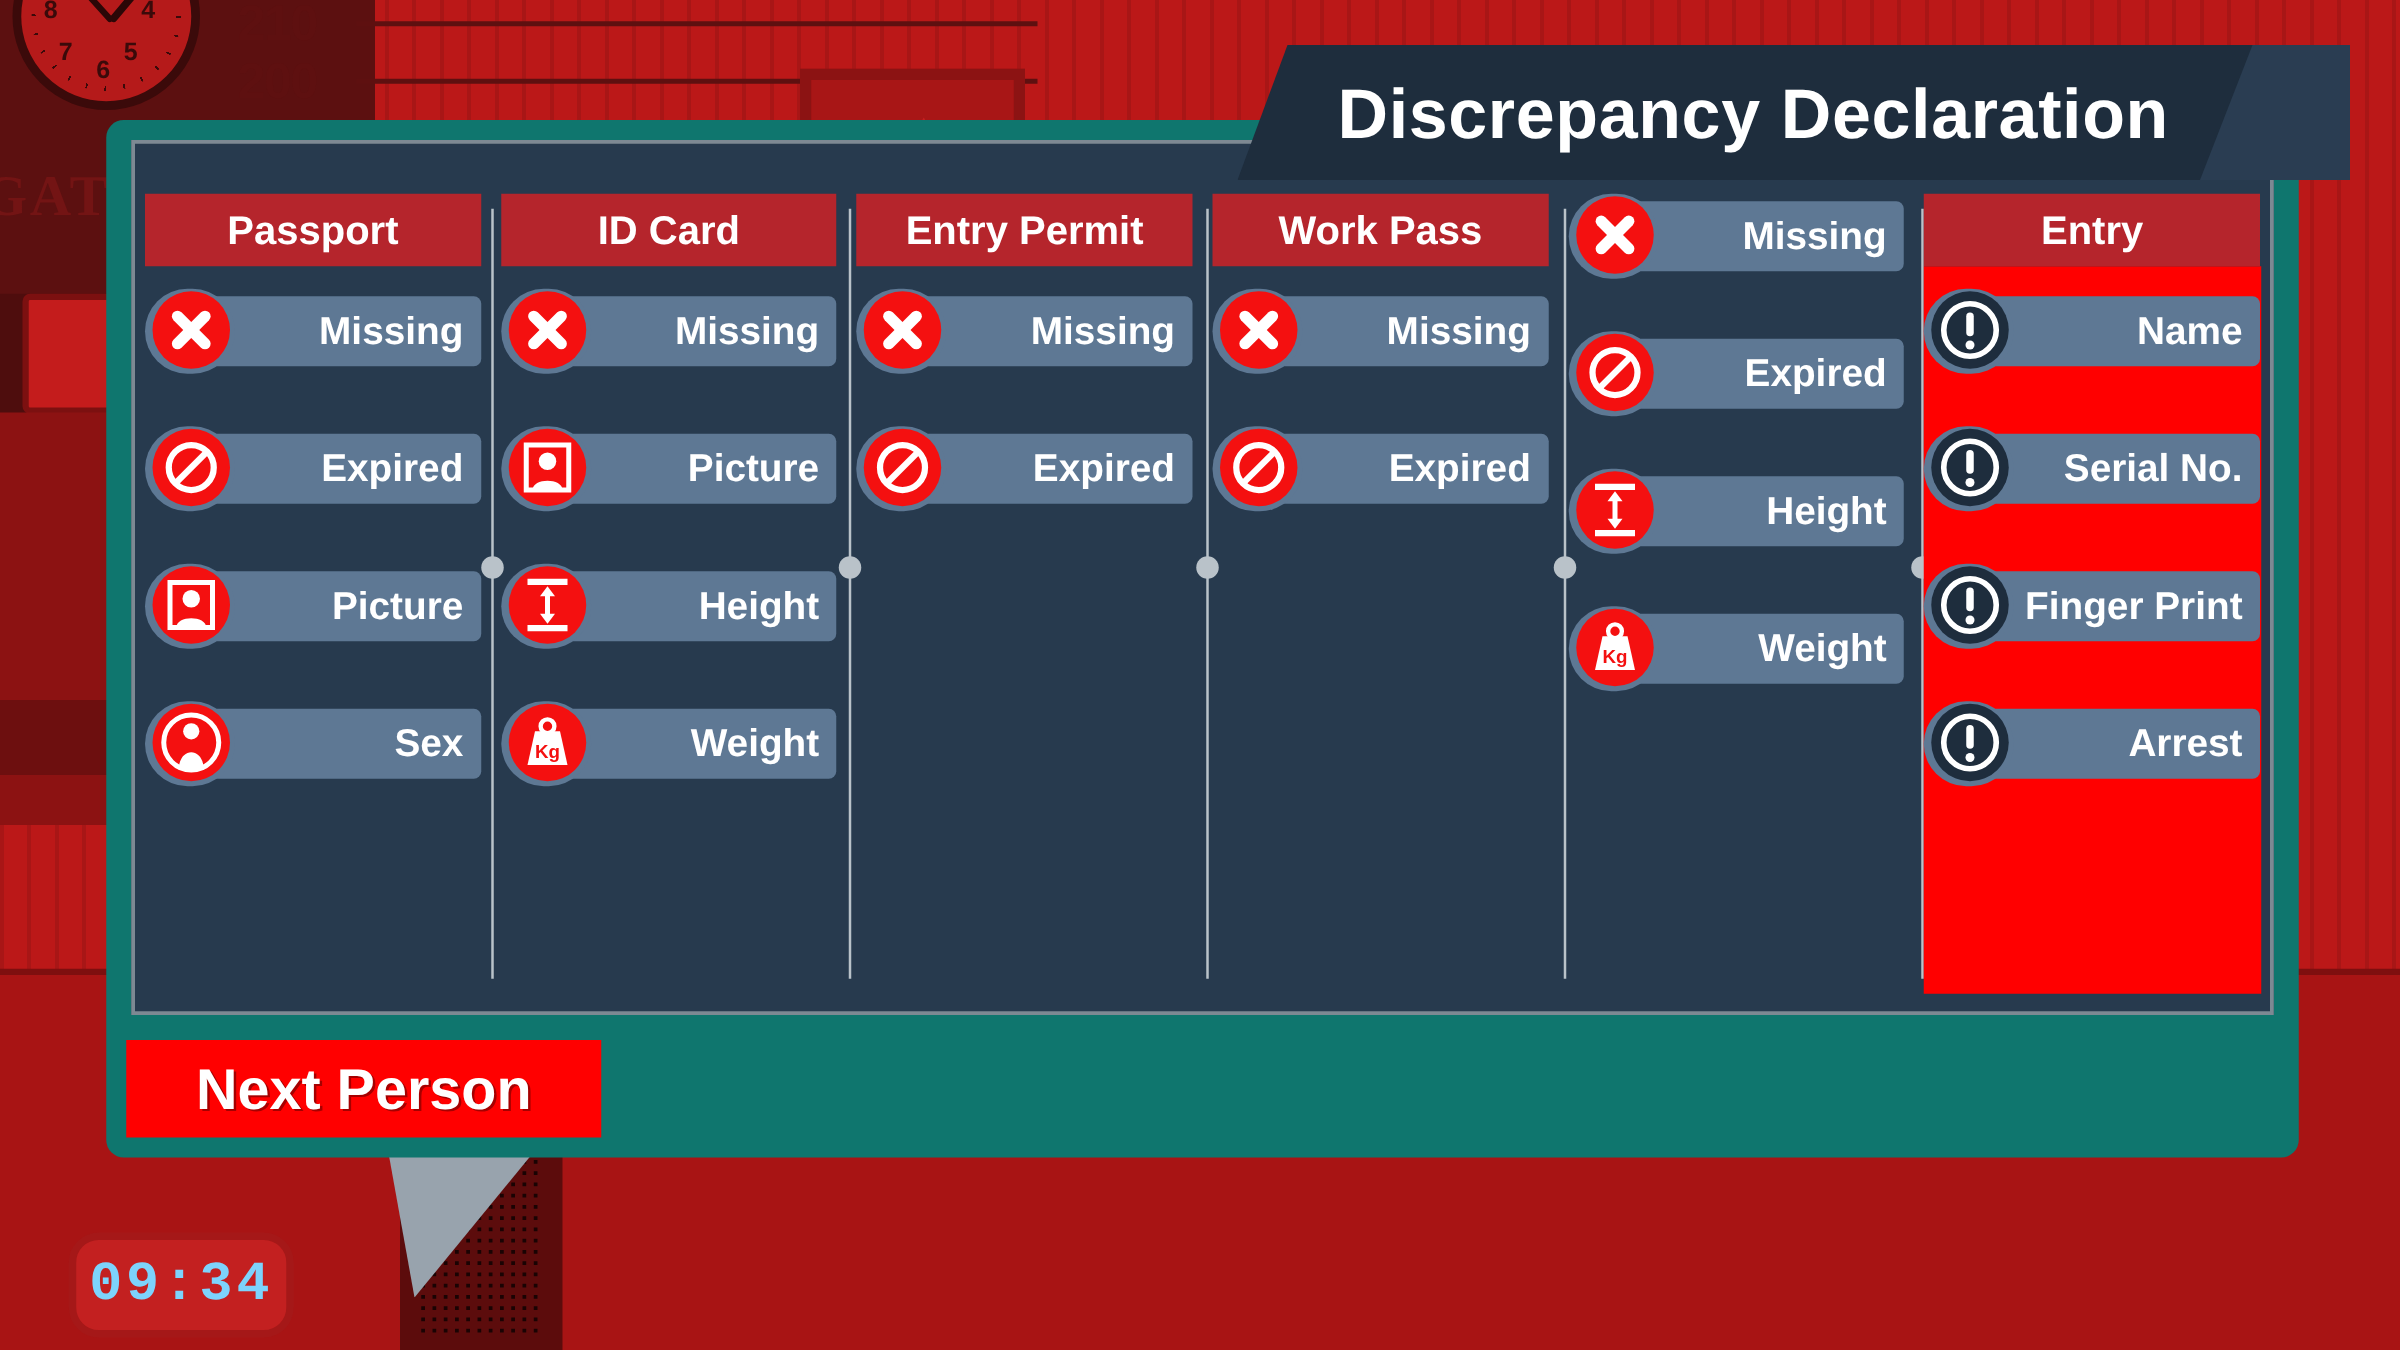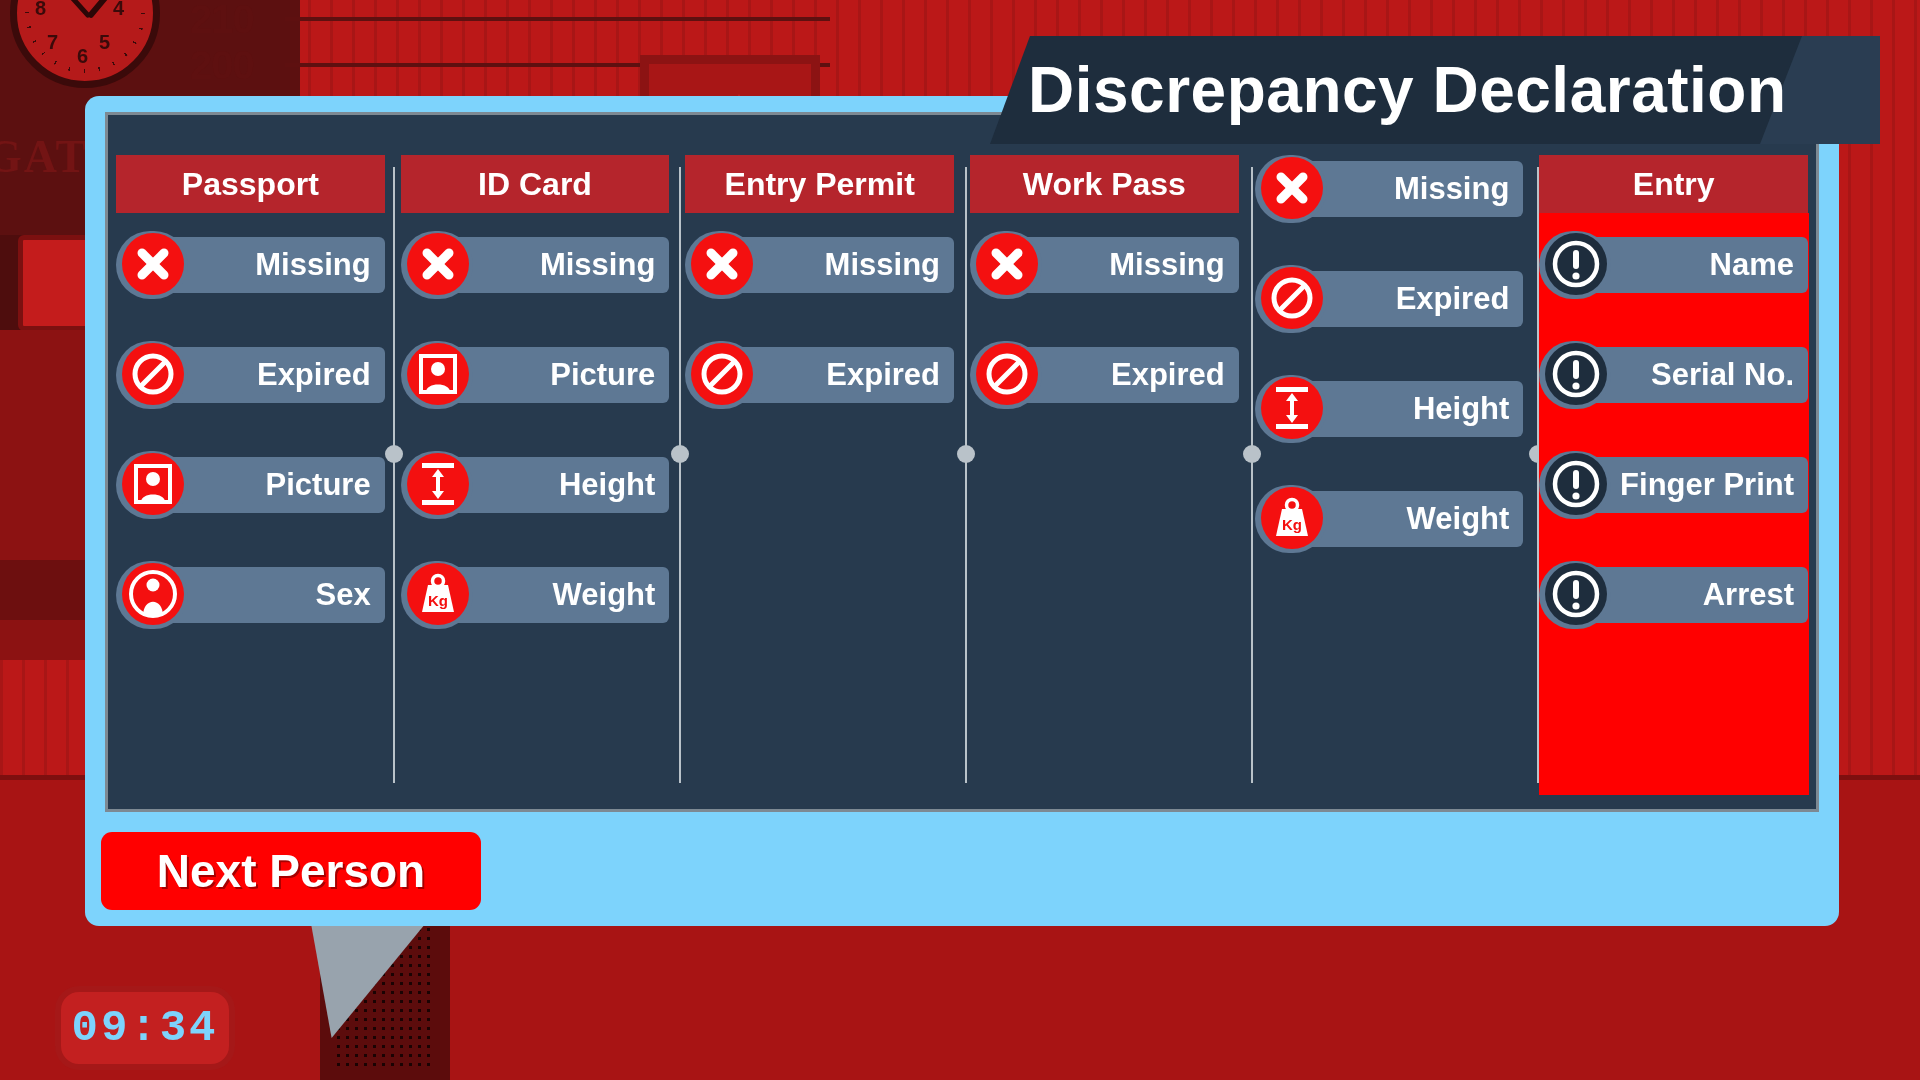--- a/index.html
+++ b/index.html
@@ -60,21 +60,21 @@
   #scaleR{ left:620px; width:170px; border-radius:12px;}
 
   .speaker{ position:absolute; left:320px; bottom:-10px; width:130px; height:190px;
             background:#5c0c0c; border-radius:14px 14px 6px 6px; }
   .speaker-mesh{ position:absolute; inset:16px 14px 20px 14px; border-radius:6px;
             background:radial-gradient(#1a0303 1.6px, transparent 1.7px) 0 0/9px 9px;}
 
   
   #dialog{
     position:absolute; left:85px; top:96px; width:1754px; height:830px;
-    background:#7dd3fc; border-radius:14px;
+    background:#0f766e; border-radius:14px;
   }
   #dialog-tail{
     position:absolute; left:310px; top:918px; width:120px; height:120px;
     background:#98a3ad;
     clip-path:polygon(0% 0%, 100% 0%, 18% 100%);
   }
 
   #board{
     position:absolute; left:20px; top:16px; width:1714px; height:700px;
     background:#273a4e; border:3px solid #7d8993;
@@ -87,21 +87,21 @@
     clip-path:polygon(40px 0%, 100% 0%, 100% 100%, 0% 100%);
     display:flex; align-items:center; justify-content:flex-start;
     z-index:5;
   }
   #title-banner .shine{
     position:absolute; right:0; top:0; width:120px; height:100%;
     background:#2a3d52;
     clip-path:polygon(42px 0%, 100% 0%, 100% 100%, 0% 100%);
   }
   #title-text{
-    position:relative; margin-left:38px; color:#ffffff; font-size:64px; font-weight:bold;
+    position:relative; margin-left:80px; color:#ffffff; font-size:56px; font-weight:bold;
     letter-spacing:0.5px; white-space:nowrap;
   }
 
   
   #columns{
     position:absolute; left:0; top:40px; width:100%; height:640px;
     display:flex; z-index:2;
   }
   .col{ position:relative; width:286px; padding:0 8px; }
   .col.other{ width:286px; }
@@ -151,21 +151,21 @@
   .row-label.small{ font-size:23px; }
 
   .icon svg{ display:block; }
 
   
   #next-person{
     position:absolute; left:16px; top:736px; width:380px; height:78px;
     background:#ff0000; display:flex; align-items:center; justify-content:center;
     color:#ffffff; font-size:46px; font-weight:bold;
     text-shadow:2px 2px 0 rgba(0,0,0,0.35);
-    cursor:pointer; z-index:6;border-radius:11px;
+    cursor:pointer; z-index:6;
   }
 </style>
 </head>
 <body>
 
 <div id="scene">
   <div class="bg-stripes"></div>
   <div class="bg-wall-left"></div>
   <div class="bg-wall-left2"></div>
 

